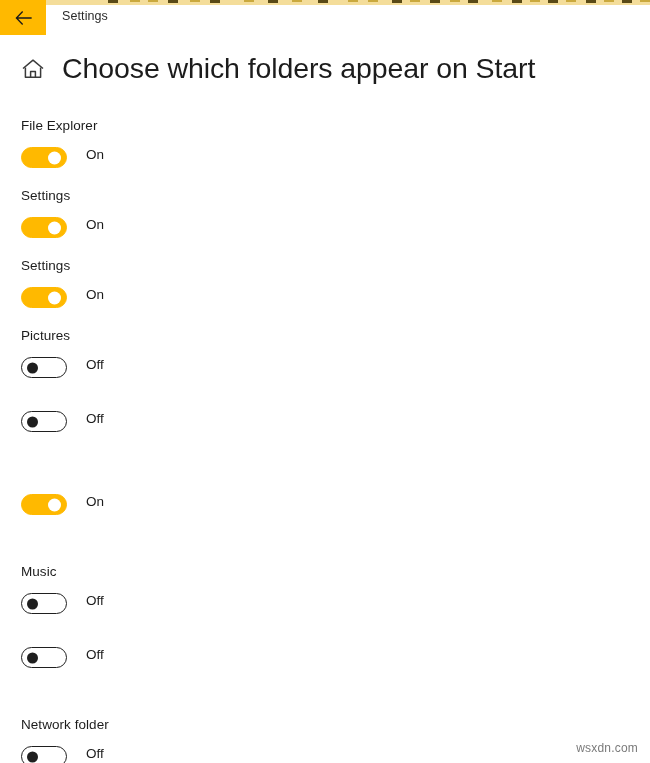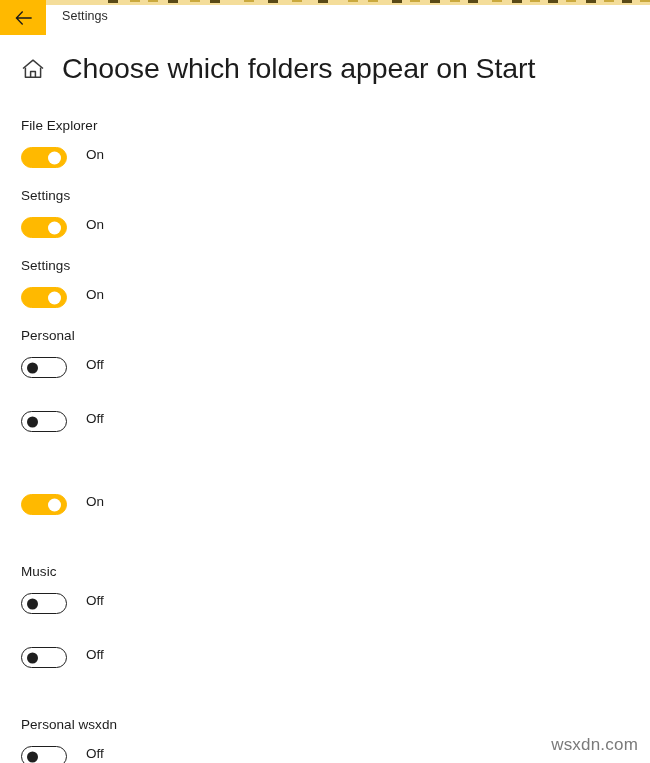--- a/index.html
+++ b/index.html
@@ -150,21 +150,21 @@
     color: #1c1c1c;
     letter-spacing: 0.05px;
     white-space: nowrap;
   }
 
   
   .watermark {
     position: absolute;
     right: 12px;
     bottom: 8px;
-    font-size: 17px;
+    font-size: 12px;
     color: #7a7a7a;
     letter-spacing: 0.2px;
     white-space: nowrap;
   }
 </style>
 </head>
 <body>
 
 <div class="top-strip" id="top-strip">
     <div class="tick" style="left: 108px;"></div>
@@ -239,21 +239,21 @@
     <div class="setting-item">
       <div class="setting-label">Settings</div>
       <div class="toggle-row">
         <div class="toggle on">
           <div class="knob"></div>
         </div>
         <div class="toggle-state">On</div>
       </div>
     </div>
     <div class="setting-item">
-      <div class="setting-label">Personal</div>
+      <div class="setting-label">Pictures</div>
       <div class="toggle-row">
         <div class="toggle off">
           <div class="knob"></div>
         </div>
         <div class="toggle-state">Off</div>
       </div>
     </div>
     <div class="setting-item">
       <div class="toggle-row">
         <div class="toggle off">
@@ -281,21 +281,21 @@
     </div>
     <div class="setting-item">
       <div class="toggle-row">
         <div class="toggle off">
           <div class="knob"></div>
         </div>
         <div class="toggle-state">Off</div>
       </div>
     </div>
     <div class="setting-item">
-      <div class="setting-label">Personal wsxdn</div>
+      <div class="setting-label">Network folder</div>
       <div class="toggle-row">
         <div class="toggle off">
           <div class="knob"></div>
         </div>
         <div class="toggle-state">Off</div>
       </div>
     </div>
   </div>
 
 <div class="watermark">wsxdn.com</div>

